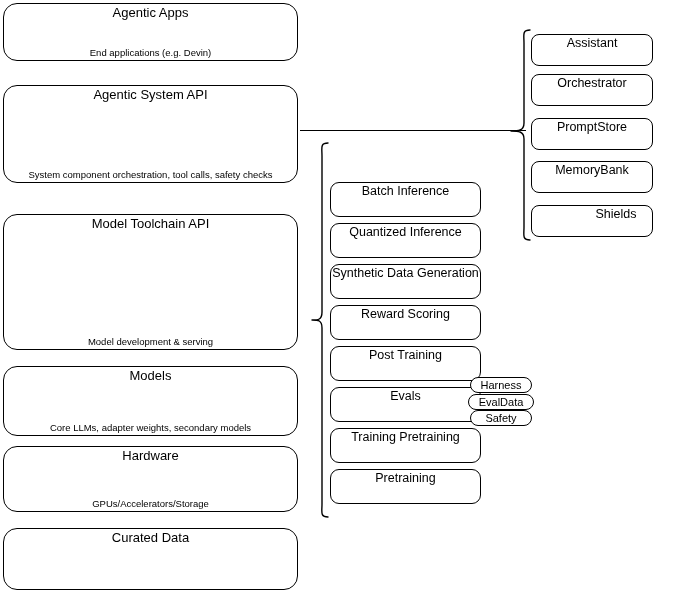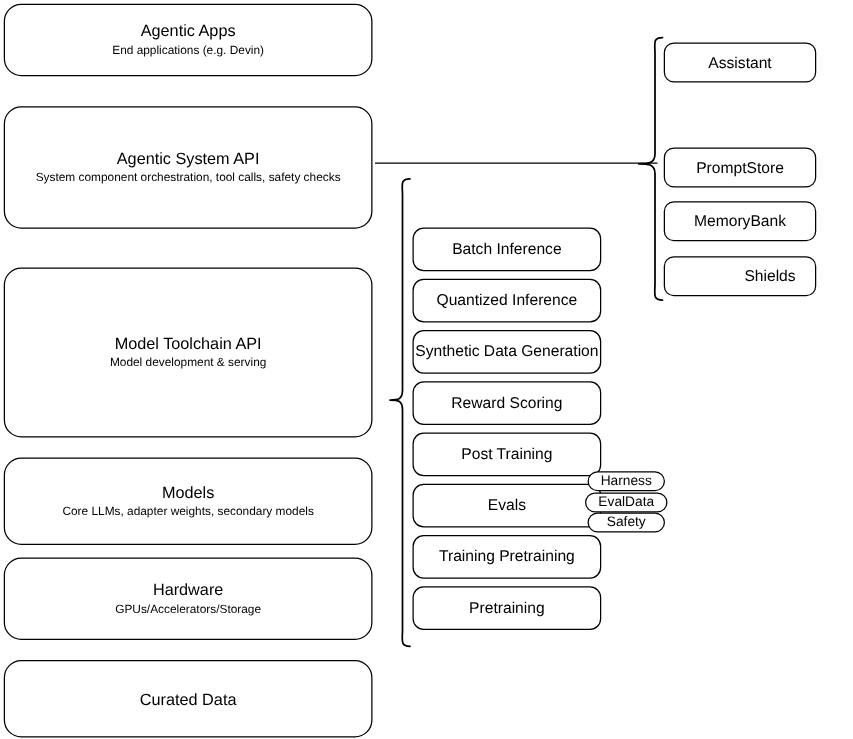--- a/index.html
+++ b/index.html
@@ -23,21 +23,21 @@
   
   .box {
     position: absolute;
     box-sizing: border-box;
     background: #ffffff;
     border: 1px solid #000000;
     border-radius: 12px;
     display: flex;
     flex-direction: column;
     align-items: center;
-    justify-content: center;
+    justify-content: space-between;
     text-align: center;
   }
   .box .title {
     font-size: 13px;
     line-height: 17px;
     color: #000000;
     white-space: nowrap;
   }
   .box .subtitle {
     font-size: 9.5px;
@@ -201,20 +201,23 @@
   <div class="pill" style="left:468px;top:394px;width:66px;">
     <span>EvalData</span>
   </div>
   <div class="pill" style="left:470px;top:410px;width:62px;">
     <span>Safety</span>
   </div>
 
   <div class="box right-box" style="top:34px;">
     <div class="title">Assistant</div>
   </div>
+  <div class="box right-box" style="top:74px;">
+    <div class="title">Orchestrator</div>
+  </div>
   <div class="box right-box" style="top:118px;">
     <div class="title">PromptStore</div>
   </div>
   <div class="box right-box" style="top:161px;">
     <div class="title">MemoryBank</div>
   </div>
   <div class="box right-box" style="top:205px;padding-left:48px;">
     <div class="title">Shields</div>
   </div>
 

